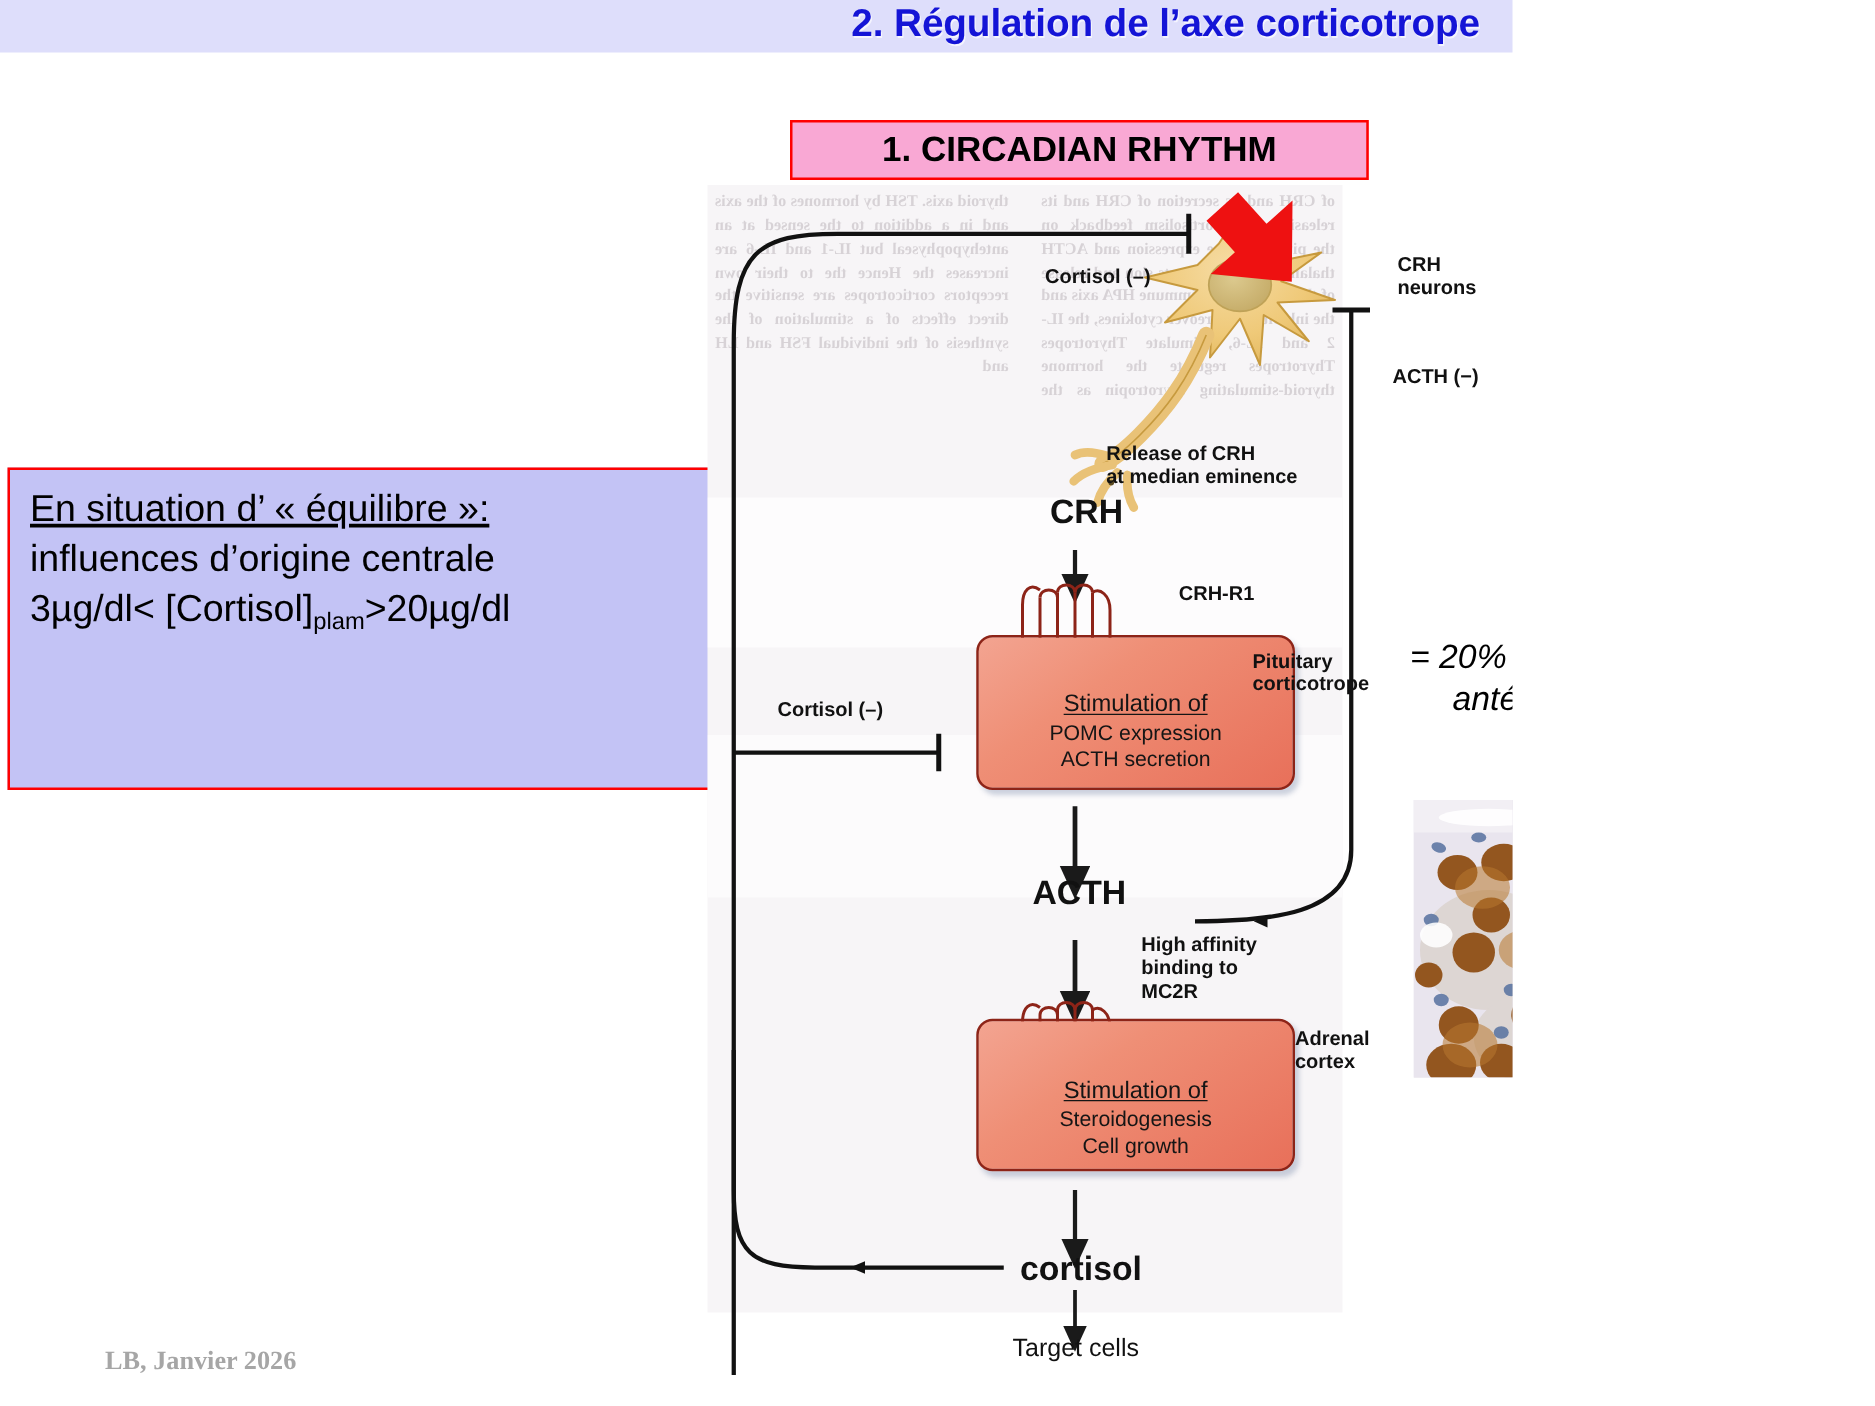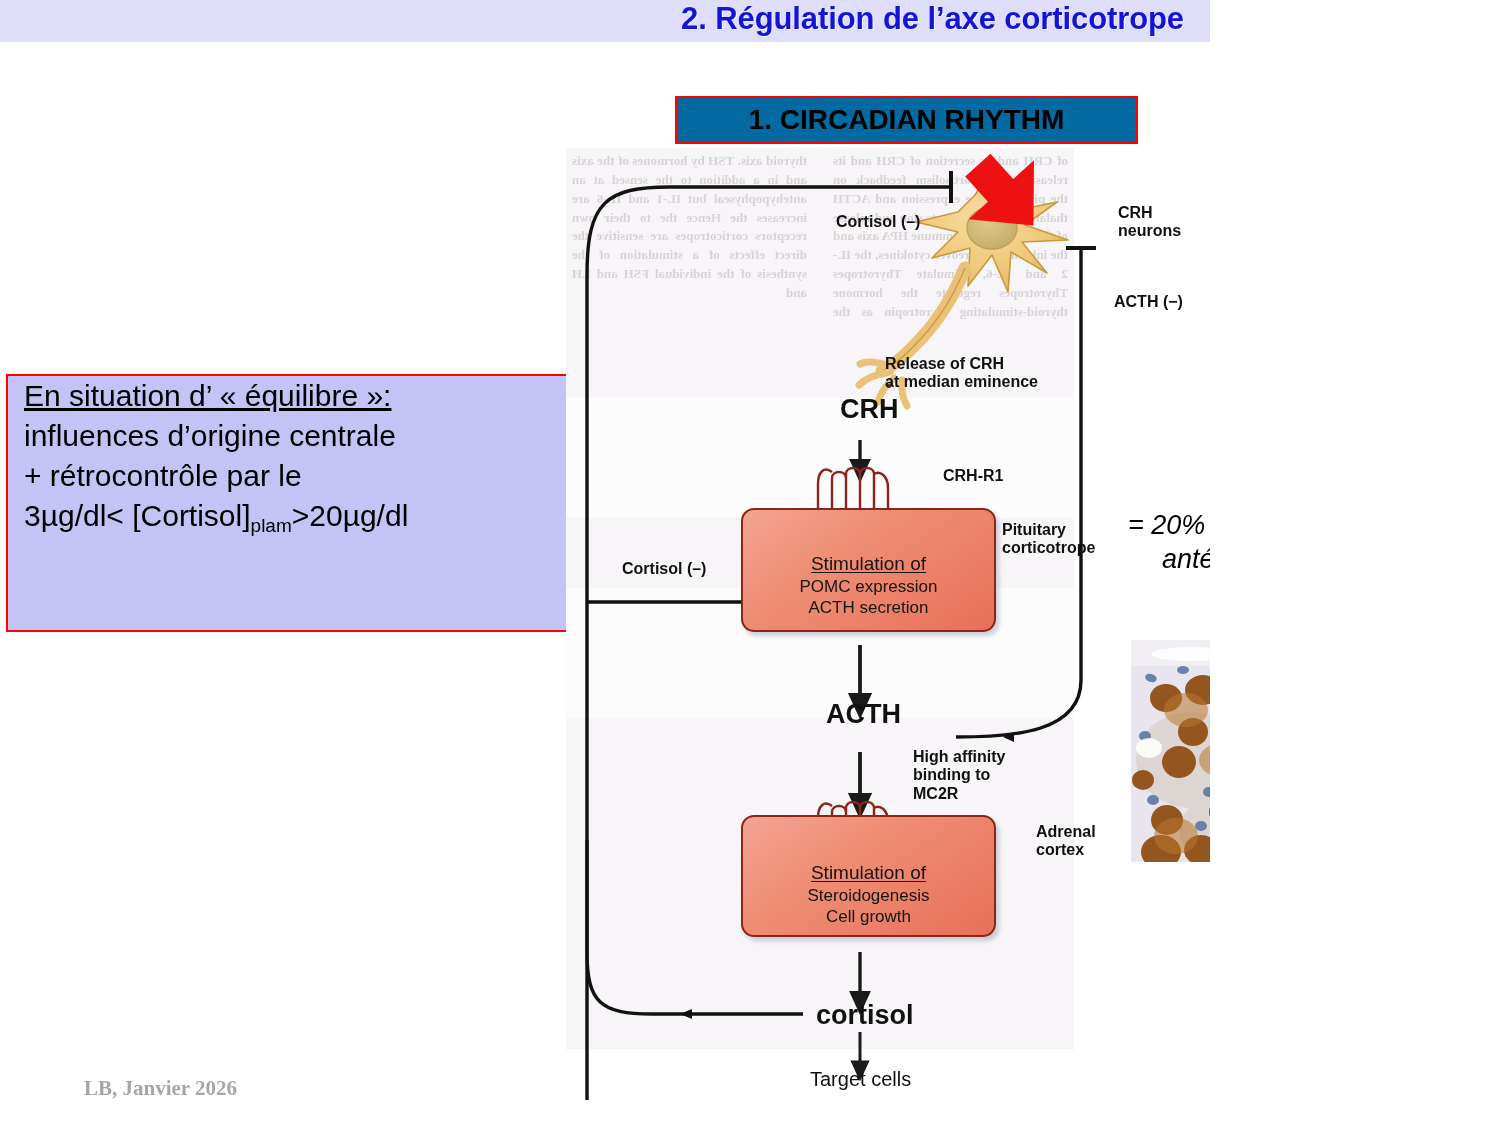--- a/index.html
+++ b/index.html
@@ -56,42 +56,42 @@
   
   #equilibrium-box {
     position: absolute;
     left: 6px;
     top: 374px;
     width: 564px;
     height: 258px;
     background: #c3c3f5;
     border: 2px solid #ff0000;
     box-sizing: border-box;
-    padding: 0 0 0 16px;
+    padding: 12px 0 0 16px;
   }
   #equilibrium-box .eqline {
     font-size: 30px;
     line-height: 1.33;
     color: #000000;
     white-space: nowrap;
   }
   #equilibrium-box .eqline.underline {
     text-decoration: underline;
     text-underline-offset: 2px;
   }
   .sub { font-size: 19px; vertical-align: -0.32em; }
 
   
   #circadian-box {
     position: absolute;
-    left: 675px;
+    left: 632px;
     top: 96px;
     width: 463px;
     height: 48px;
-    background: #0369a1;
+    background: #f9a8d4;
     border: 2px solid #ff0000;
     box-sizing: border-box;
     display: flex;
     align-items: center;
     justify-content: center;
   }
   #circadian-box .cb-label {
     font-size: 28px;
     font-weight: bold;
     color: #000000;
@@ -158,20 +158,21 @@
   .dlabel.big     { font-size: 27px; font-weight: bold; }
   .dlabel.plain   { font-size: 20px; font-weight: normal; }
 
   .redbox {
     position: absolute;
     border: 2px solid #8d2418;
     border-radius: 13px;
     background: linear-gradient(145deg,#f3a491 0%,#ef8f76 35%,#e8705a 100%);
     box-shadow: 3px 4px 4px rgba(90,110,150,0.30);
     box-sizing: border-box;
+    margin-left: 40px;
   }
   .redbox-inner {
     position: absolute;
     left: 0; right: 0;
     text-align: center;
     color: #151515;
     font-size: 17px;
     line-height: 1.22;
     font-weight: bold;
   }
@@ -241,21 +242,20 @@
 
 <div id="slide">
 
   <div id="header-band"></div>
   <div id="header-title">2. Régulation de l’axe corticotrope</div>
 
 
   <div id="equilibrium-box">
     <div class="eqline underline">En situation d’ « équilibre »:</div>
     <div class="eqline">influences d’origine centrale</div>
-    <div class="eqline">+ rétrocontrôle par le</div>
     <div class="eqline"><span>3µg/dl&lt; [Cortisol]</span><span class="sub">plam</span><span>&gt;20µg/dl</span></div>
   </div>
 
   <div id="circadian-box">
     <span class="cb-label">1. CIRCADIAN RHYTHM</span>
   </div>
 
   <div id="figure-area">
     <div id="bg-text-layer">of CRH and its secretion of CRH and its releasing hypercortisolism feedback on the pituitary gene expression and ACTH thalamus, where it exerts sion and release of the effects on the immune HPA axis and the inhibitory Moreover cytokines, the IL-2 and IL-6, stimulate Thyrotropes Thyrotropes regulate the hormone thyroid-stimulating thyrotropin as the thyroid axis. TSH by hormones of the axis and in a addition to the sensed at an antehypophyseal but IL-1 and IL-6 are increases the Hence the to their own receptors corticotropes are sensitive the direct effects of a stimulation of the synthesis of the individual FSH and LH and</div>
     <div id="fig-white-1"></div>

